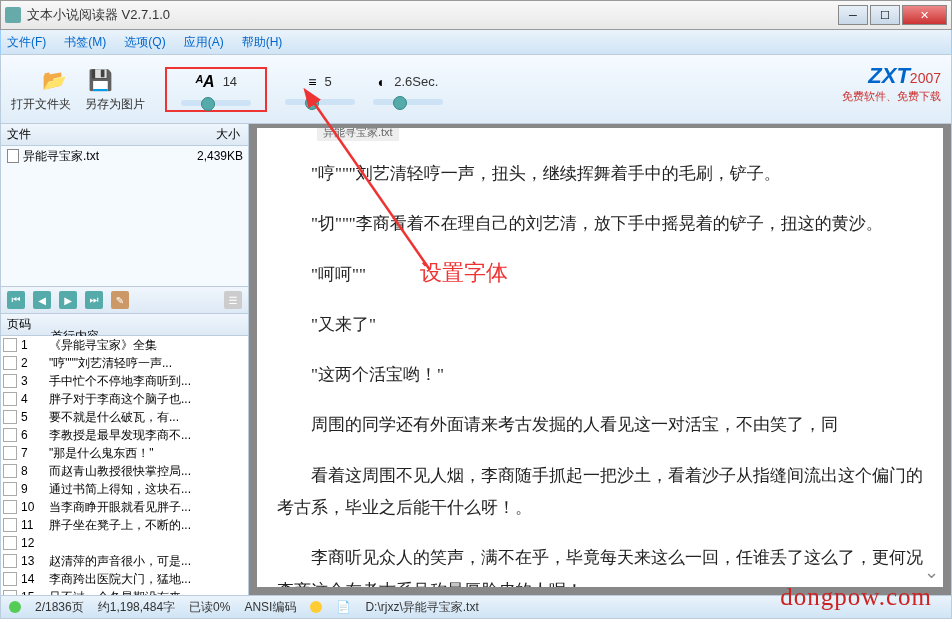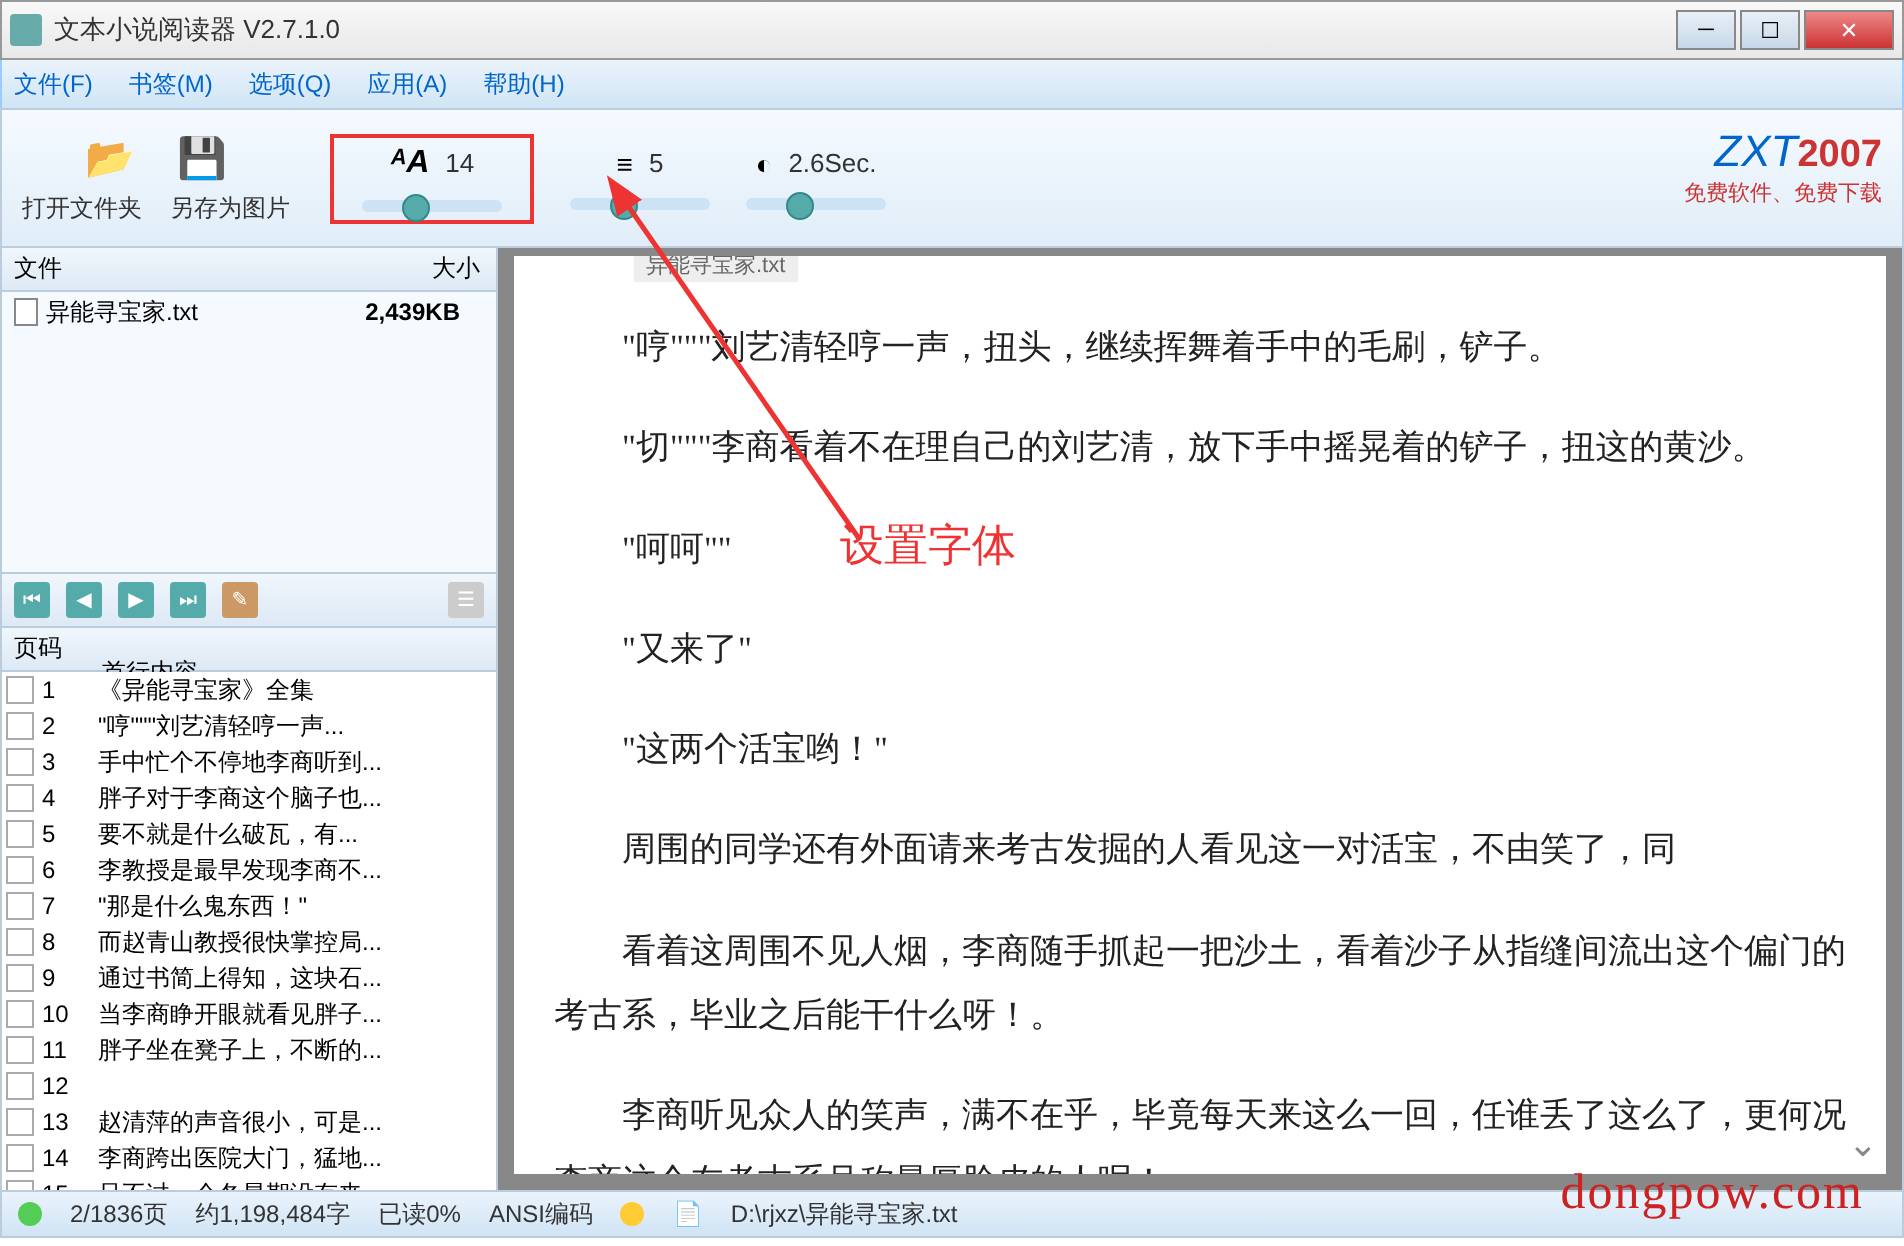--- a/index.html
+++ b/index.html
@@ -18,30 +18,30 @@
 .tb-group { display: flex; flex-direction: column; align-items: center; margin-right: 20px; }
 .tb-top { display: flex; align-items: center; gap: 18px; }
 .tb-icon { width: 28px; height: 28px; display: flex; align-items: center; justify-content: center; font-size: 20px; }
 .tb-label { font-size: 12px; color: #333; margin-top: 2px; }
 .font-box { border: 2px solid #e33; padding: 4px 14px; display: flex; flex-direction: column; align-items: center; }
 .ctrl-row { display: flex; align-items: center; gap: 8px; margin-bottom: 3px; }
 .ctrl-val { font-size: 13px; color: #333; }
 .slider { width: 70px; height: 6px; background: #cde3f5; border-radius: 3px; position: relative; margin-top: 6px; }
 .slider::after { content: ""; position: absolute; width: 12px; height: 12px; background: #5aa; border-radius: 50%; top: -3px; left: 20px; border: 1px solid #388; }
 .logo { position: absolute; right: 10px; top: 8px; text-align: right; }
-.logo-main { font-size: 22px; font-weight: normal; font-style: italic; color: #06c; }
+.logo-main { font-size: 22px; font-weight: bold; font-style: italic; color: #06c; }
 .logo-sub { font-size: 11px; color: #c33; }
 .content { display: flex; height: 471px; border-left: 1px solid #bcd; border-right: 1px solid #bcd; }
 .sidebar { width: 248px; background: #f5faff; display: flex; flex-direction: column; border-right: 1px solid #bcd; }
 .file-hdr { display: flex; background: linear-gradient(#f0f6fc,#dde9f5); border-bottom: 1px solid #bcd; height: 22px; align-items: center; }
 .file-hdr .c1 { flex: 1; padding-left: 6px; }
 .file-hdr .c2 { width: 80px; text-align: right; padding-right: 8px; }
 .file-row { display: flex; height: 20px; align-items: center; font-size: 12px; }
 .file-row .c1 { flex: 1; padding-left: 6px; display: flex; align-items: center; gap: 4px; }
-.file-row .c2 { width: 80px; text-align: right; padding-right: 18px; font-weight: bold; }
+.file-row .c2 { width: 80px; text-align: right; padding-right: 5px; }
 .file-ico { width: 12px; height: 14px; background: #fff; border: 1px solid #888; }
 .file-list { height: 140px; overflow: hidden; }
 .navbar { height: 28px; background: linear-gradient(#f0f6fc,#dde9f5); border-top: 1px solid #bcd; border-bottom: 1px solid #bcd; display: flex; align-items: center; gap: 8px; padding: 0 6px; }
 .nav-btn { width: 18px; height: 18px; background: #5aa; color: #fff; display: flex; align-items: center; justify-content: center; font-size: 10px; cursor: pointer; border-radius: 2px; }
 .page-hdr { display: flex; background: linear-gradient(#f0f6fc,#dde9f5); border-bottom: 1px solid #bcd; height: 22px; align-items: center; }
 .page-hdr .p1 { width: 50px; padding-left: 6px; }
 .page-hdr .p2 { flex: 1; margin-top: 24px; }
 .page-list { flex: 1; overflow-y: auto; background: #fff; }
 .page-row { display: flex; height: 18px; align-items: center; font-size: 12px; cursor: pointer; }
 .page-row .pi { width: 14px; height: 14px; background: #fff; border: 1px solid #aaa; margin-left: 2px; margin-right: 4px; }
@@ -112,21 +112,21 @@
 
   <div style="display:flex;flex-direction:column;align-items:center">
     <div class="ctrl-row">
       <span style="font-size:14px">◐</span>
       <span class="ctrl-val">2.6Sec.</span>
     </div>
     <div class="slider"></div>
   </div>
 
   <div class="logo">
-    <div><span class="logo-main">ZXT</span><span style="color:#c33;font-weight:bold;font-size:19px">2007</span></div>
+    <div><span class="logo-main">ZXT</span><span style="color:#c33;font-weight:normal;font-size:14px">2007</span></div>
     <div class="logo-sub">免费软件、免费下载</div>
   </div>
 </div>
 
 <div class="content">
   <div class="sidebar">
     <div class="file-hdr">
       <div class="c1">文件</div>
       <div class="c2">大小</div>
     </div>

